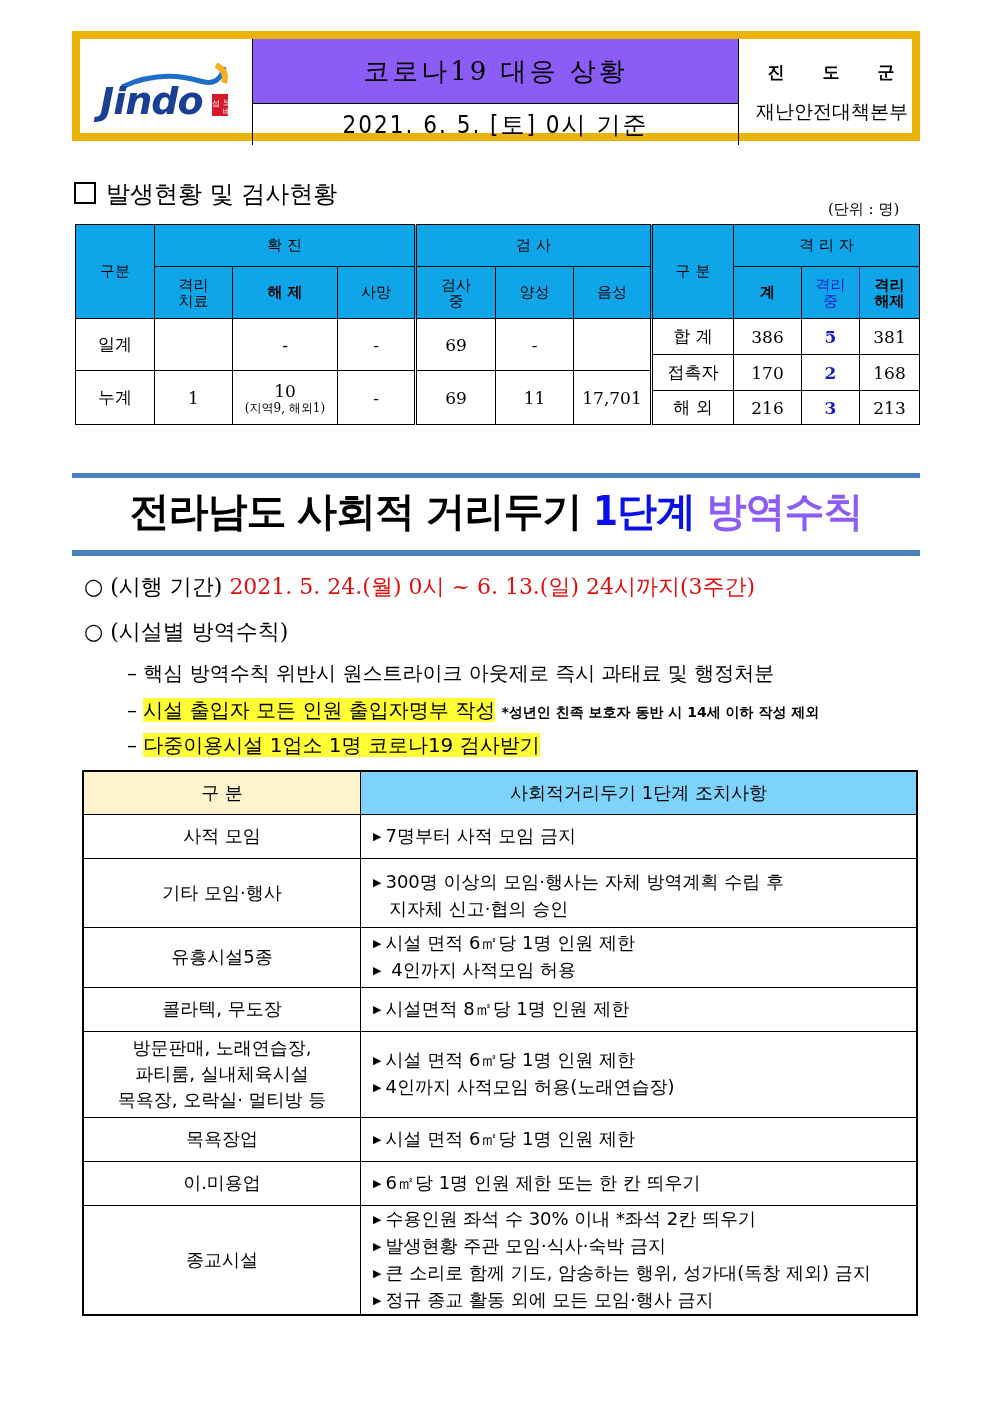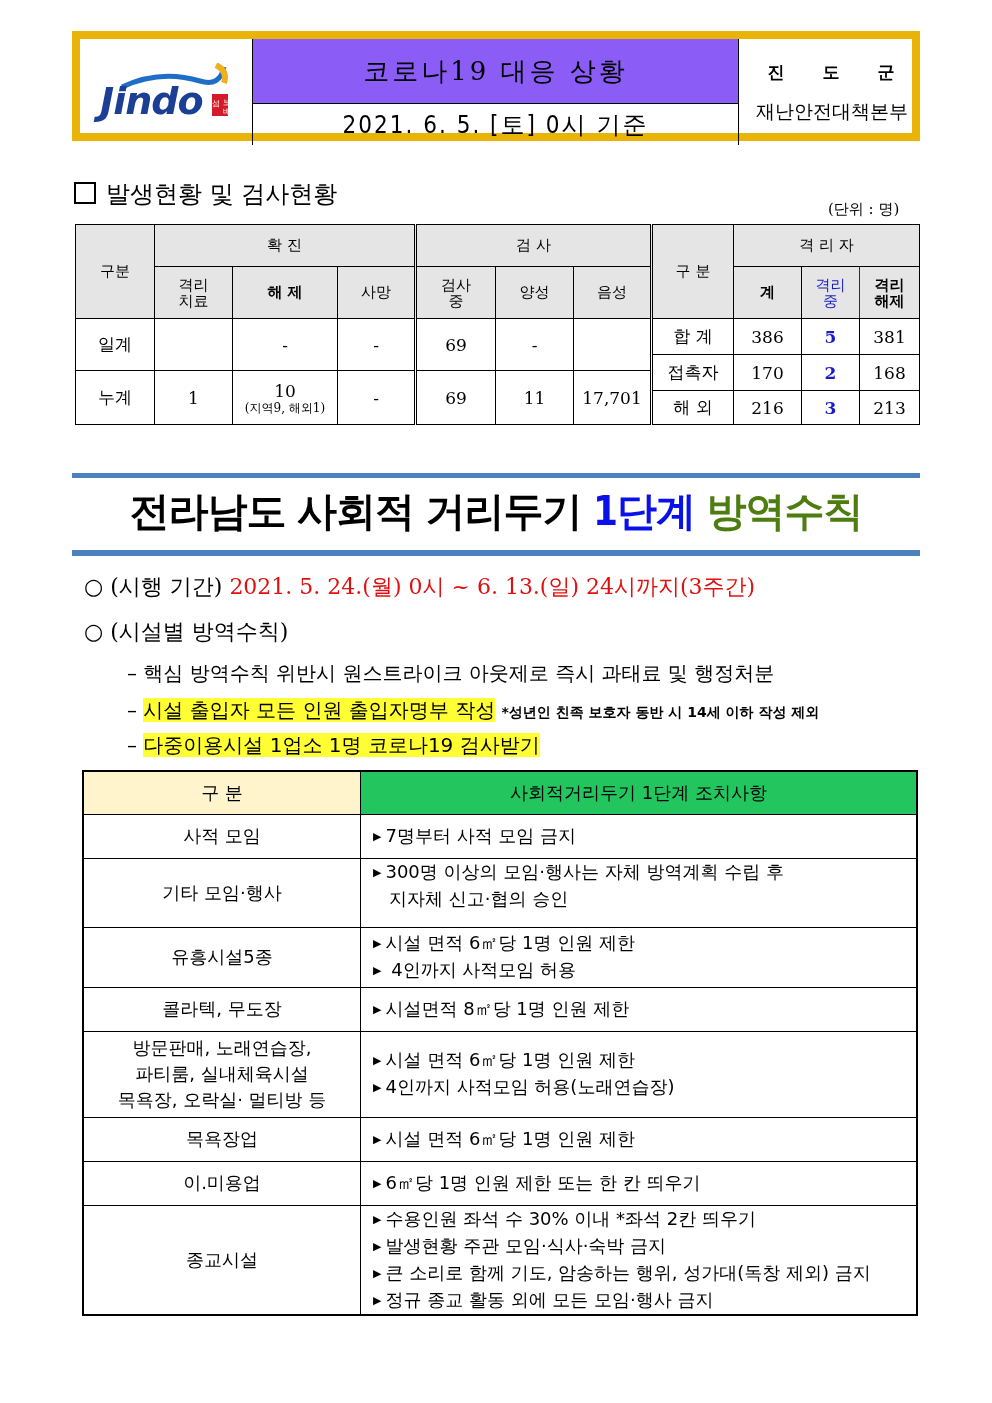--- a/index.html
+++ b/index.html
@@ -26,44 +26,44 @@
   .logo-seal { position:absolute; left:132px; top:55px; width:16px; height:22px; background:#d51a2a; color:#fff; font-size:8px;
        display:flex; align-items:center; justify-content:center; writing-mode:vertical-rl; }
 
   .sec-title { left:74px; top:178px; font-family:"DejaVu Serif","Liberation Serif",serif; font-size:24px; }
   .sec-title .box { display:inline-block; width:18px; height:18px; border:2px solid #000; margin-right:10px; vertical-align:-2px; }
   .unit { left:828px; top:200px; font-size:15px; font-family:"DejaVu Serif",serif; }
 
   
   table.stats { position:absolute; left:75px; top:224px; border-collapse:collapse; font-family:"DejaVu Serif","Liberation Serif",serif; font-size:17px; }
   table.stats td { border:1px solid #000; text-align:center; padding:0; }
-  table.stats .hd { background:#e5e5e5; font-family:"DejaVu Sans",sans-serif; font-size:15px; }
+  table.stats .hd { background:#0ea5e9; font-family:"DejaVu Sans",sans-serif; font-size:15px; }
   table.stats .dbl-r { border-right:3px double #000; }
   .blue { color:#1a1ac8; font-weight:bold; }
   .small-note { font-size:12px; display:block; line-height:14px; }
 
   .rule { left:72px; width:848px; height:5px; background:#4a82c0; }
   .big-title { left:72px; width:848px; top:484px; text-align:center; font-family:"DejaVu Sans Condensed","DejaVu Sans",sans-serif;
        font-weight:bold; font-size:40px; letter-spacing:-1px; }
   .big-title .b1 { color:#0a10e8; }
-  .big-title .b2 { color:#4d7c0f; }
+  .big-title .b2 { color:#8b5cf6; }
 
   .line { left:84px; font-family:"DejaVu Serif","Liberation Serif",serif; font-size:22px; }
   .line .red { color:#e01010; }
   .dash { left:96px; font-family:"DejaVu Sans",sans-serif; font-size:20px;margin-left:31px; }
   .hl { background:#ffff33; }
   .dash .note { font-size:14px; font-weight:bold; }
 
   
   table.meas { position:absolute; left:82px; top:770px; width:836px; border-collapse:collapse; font-family:"DejaVu Sans",sans-serif; font-size:18px; border:2px solid #000; }
   table.meas td { border:1px solid #000; padding:0; vertical-align:middle; }
   table.meas td.cat { width:276px; text-align:center; line-height:26px; }
   table.meas td.act { padding-left:12px; line-height:26px; }
   table.meas .th1 { background:#fff4cc; text-align:center; }
-  table.meas .th2 { background:#22c55e; text-align:center; }
+  table.meas .th2 { background:#7dd3fc; text-align:center; }
   .bul { font-size:11px; margin-right:4px; vertical-align:2px; }
 </style>
 </head>
 <body>
 
 <div class="abs hdr">
   <div class="logo">
     <svg class="logo-wave" width="110" height="30">
       <path d="M2 24 Q40 6 80 18 Q100 24 104 4" stroke="#1e6ec8" stroke-width="5" fill="none"></path>
       <path d="M96 2 Q108 8 104 20" stroke="#f0b020" stroke-width="6" fill="none"></path>
@@ -195,21 +195,21 @@
     <td class="th2">사회적거리두기 1단계 조치사항</td>
   </tr>
   <tr style="height:44px">
     <td class="cat">사적 모임</td>
     <td class="act">
           <div><span class="bul">▶</span><span>7명부터 사적 모임 금지</span></div>
         </td>
   </tr>
   <tr style="height:69px">
     <td class="cat">기타 모임·행사</td>
-    <td class="act" style="vertical-align:top;padding-top:0">
+    <td class="act" style="vertical-align:top;padding-top:10px">
           <div style="white-space:pre-line;text-indent:-16px;padding-left:16px"><span class="bul">▶</span><span>300명 이상의 모임·행사는 자체 방역계획 수립 후
 지자체 신고·협의 승인</span></div>
         </td>
   </tr>
   <tr style="height:60px">
     <td class="cat">유흥시설5종</td>
     <td class="act">
       <div><span class="bul">▶</span><span>시설 면적 6㎡당 1명 인원 제한</span></div>
       <div><span class="bul">▶</span><span> 4인까지 사적모임 허용</span></div>
     </td>

